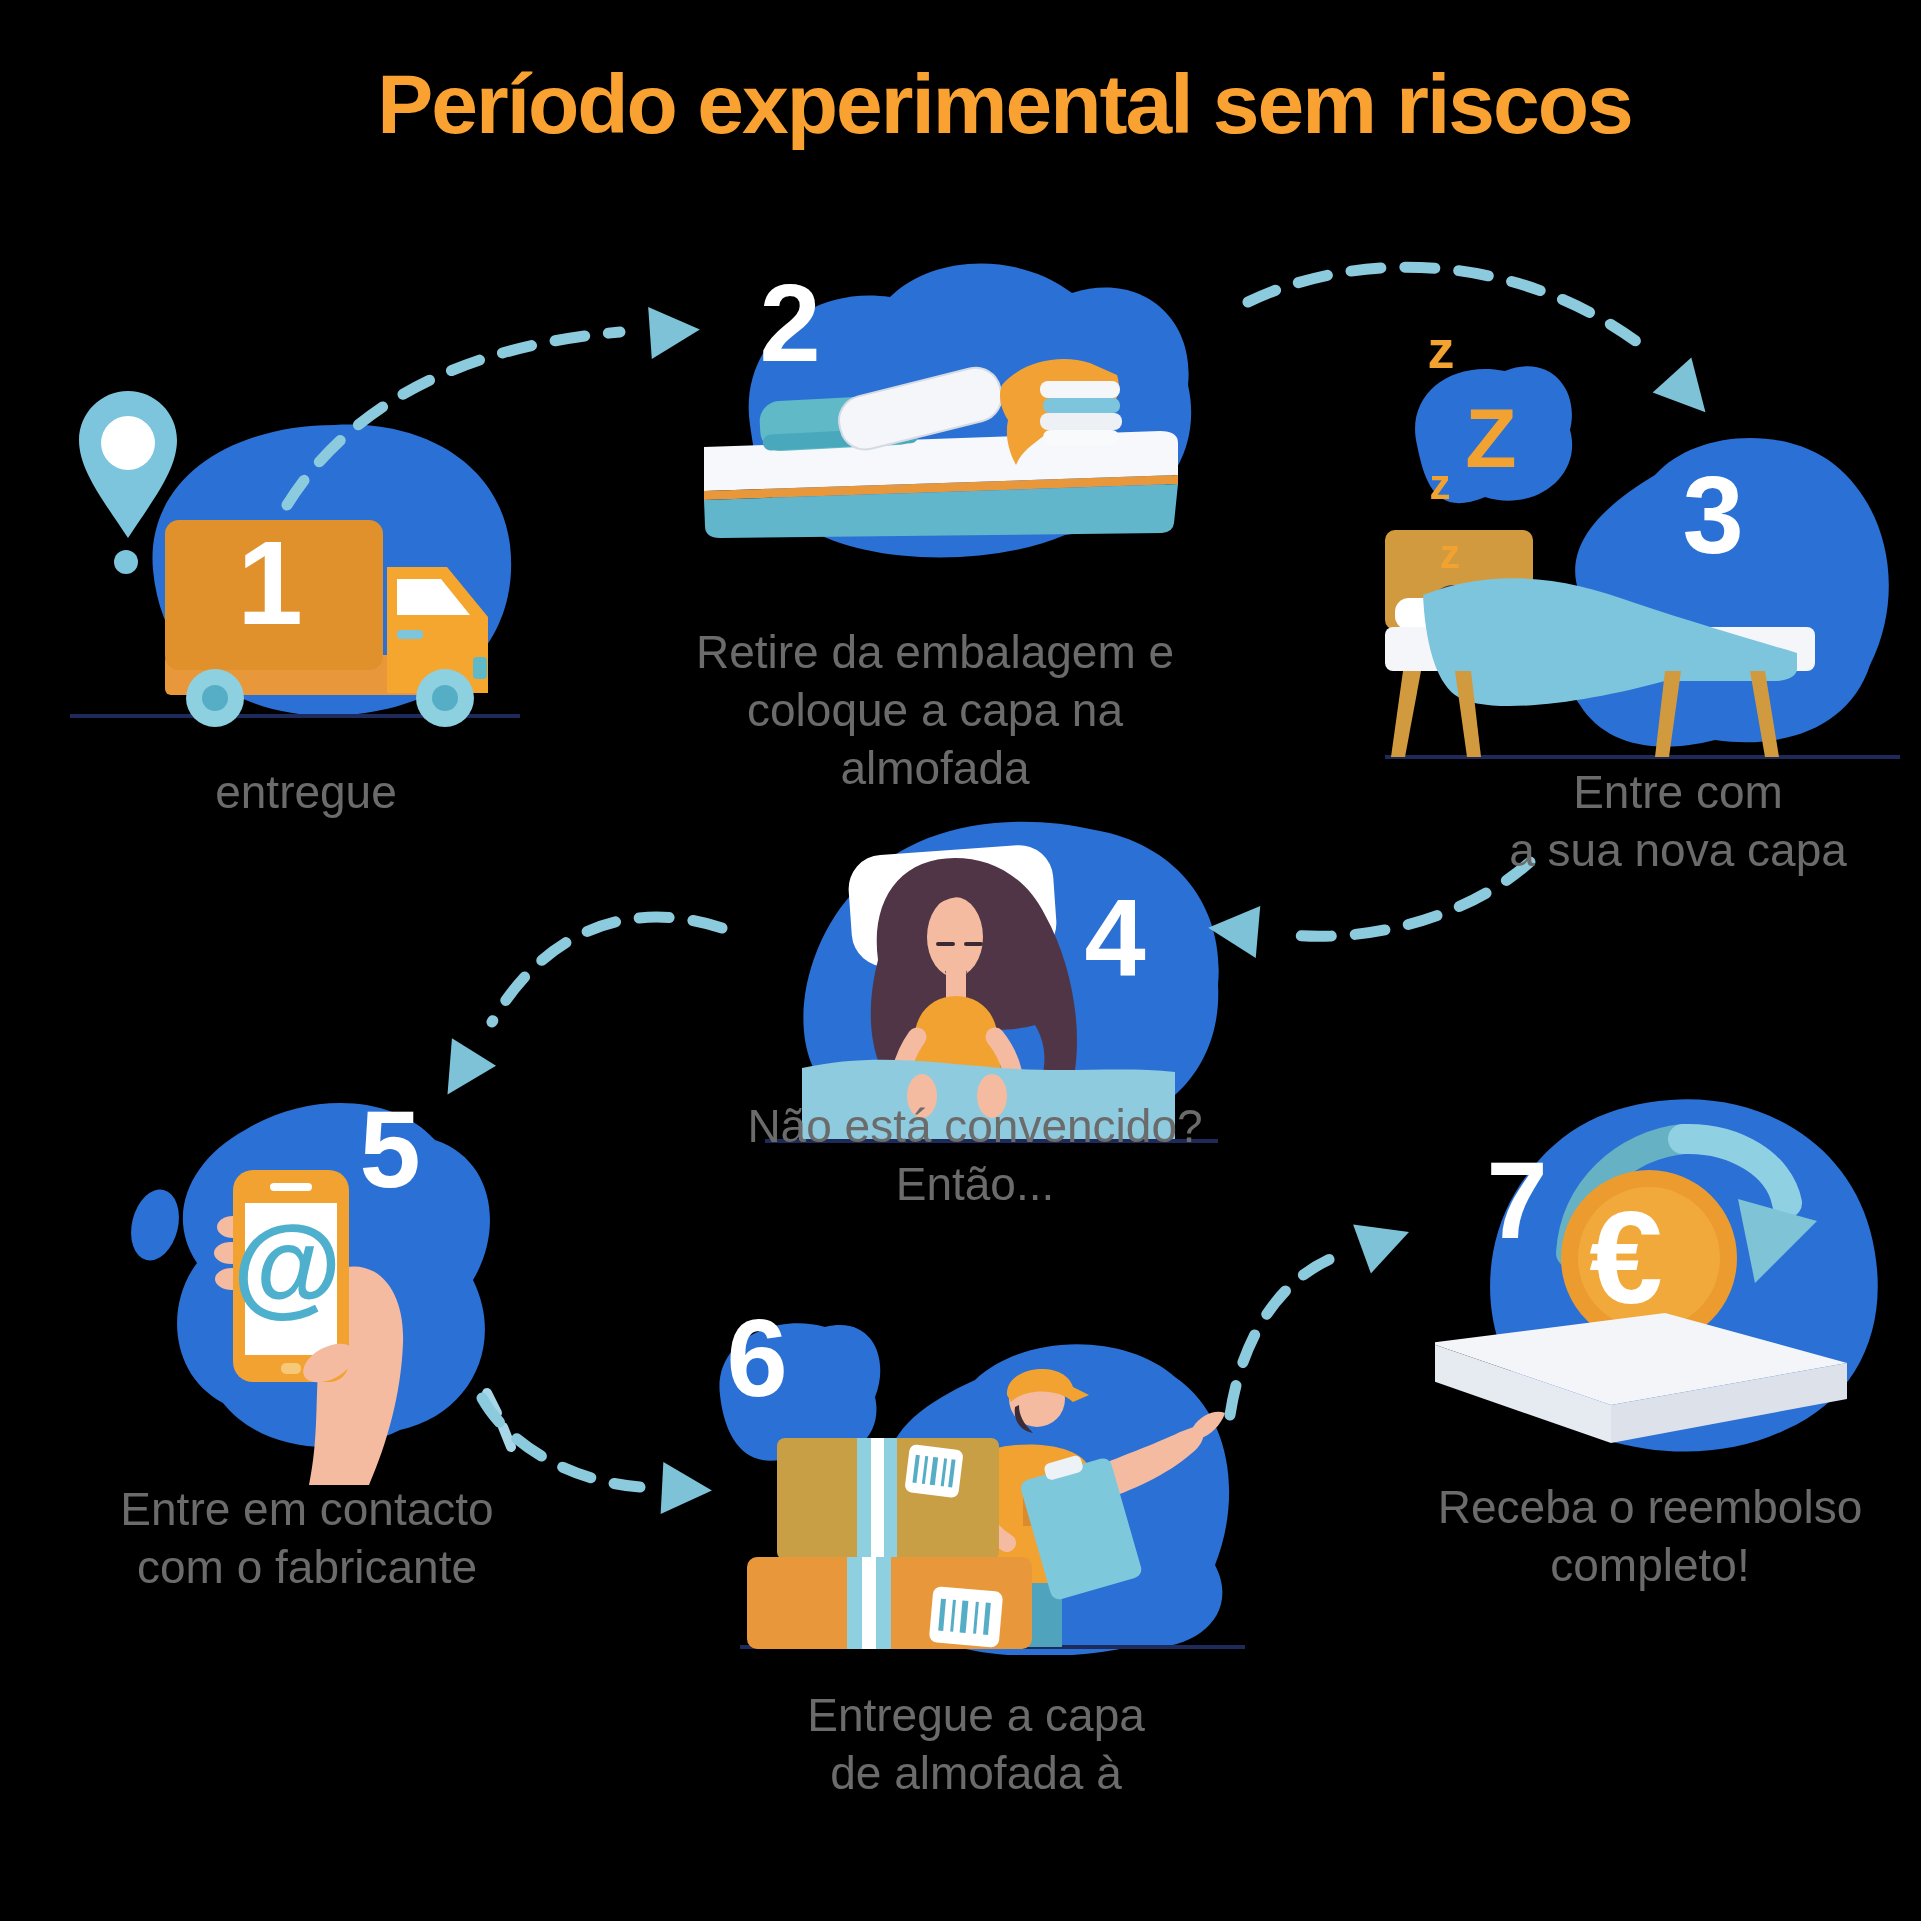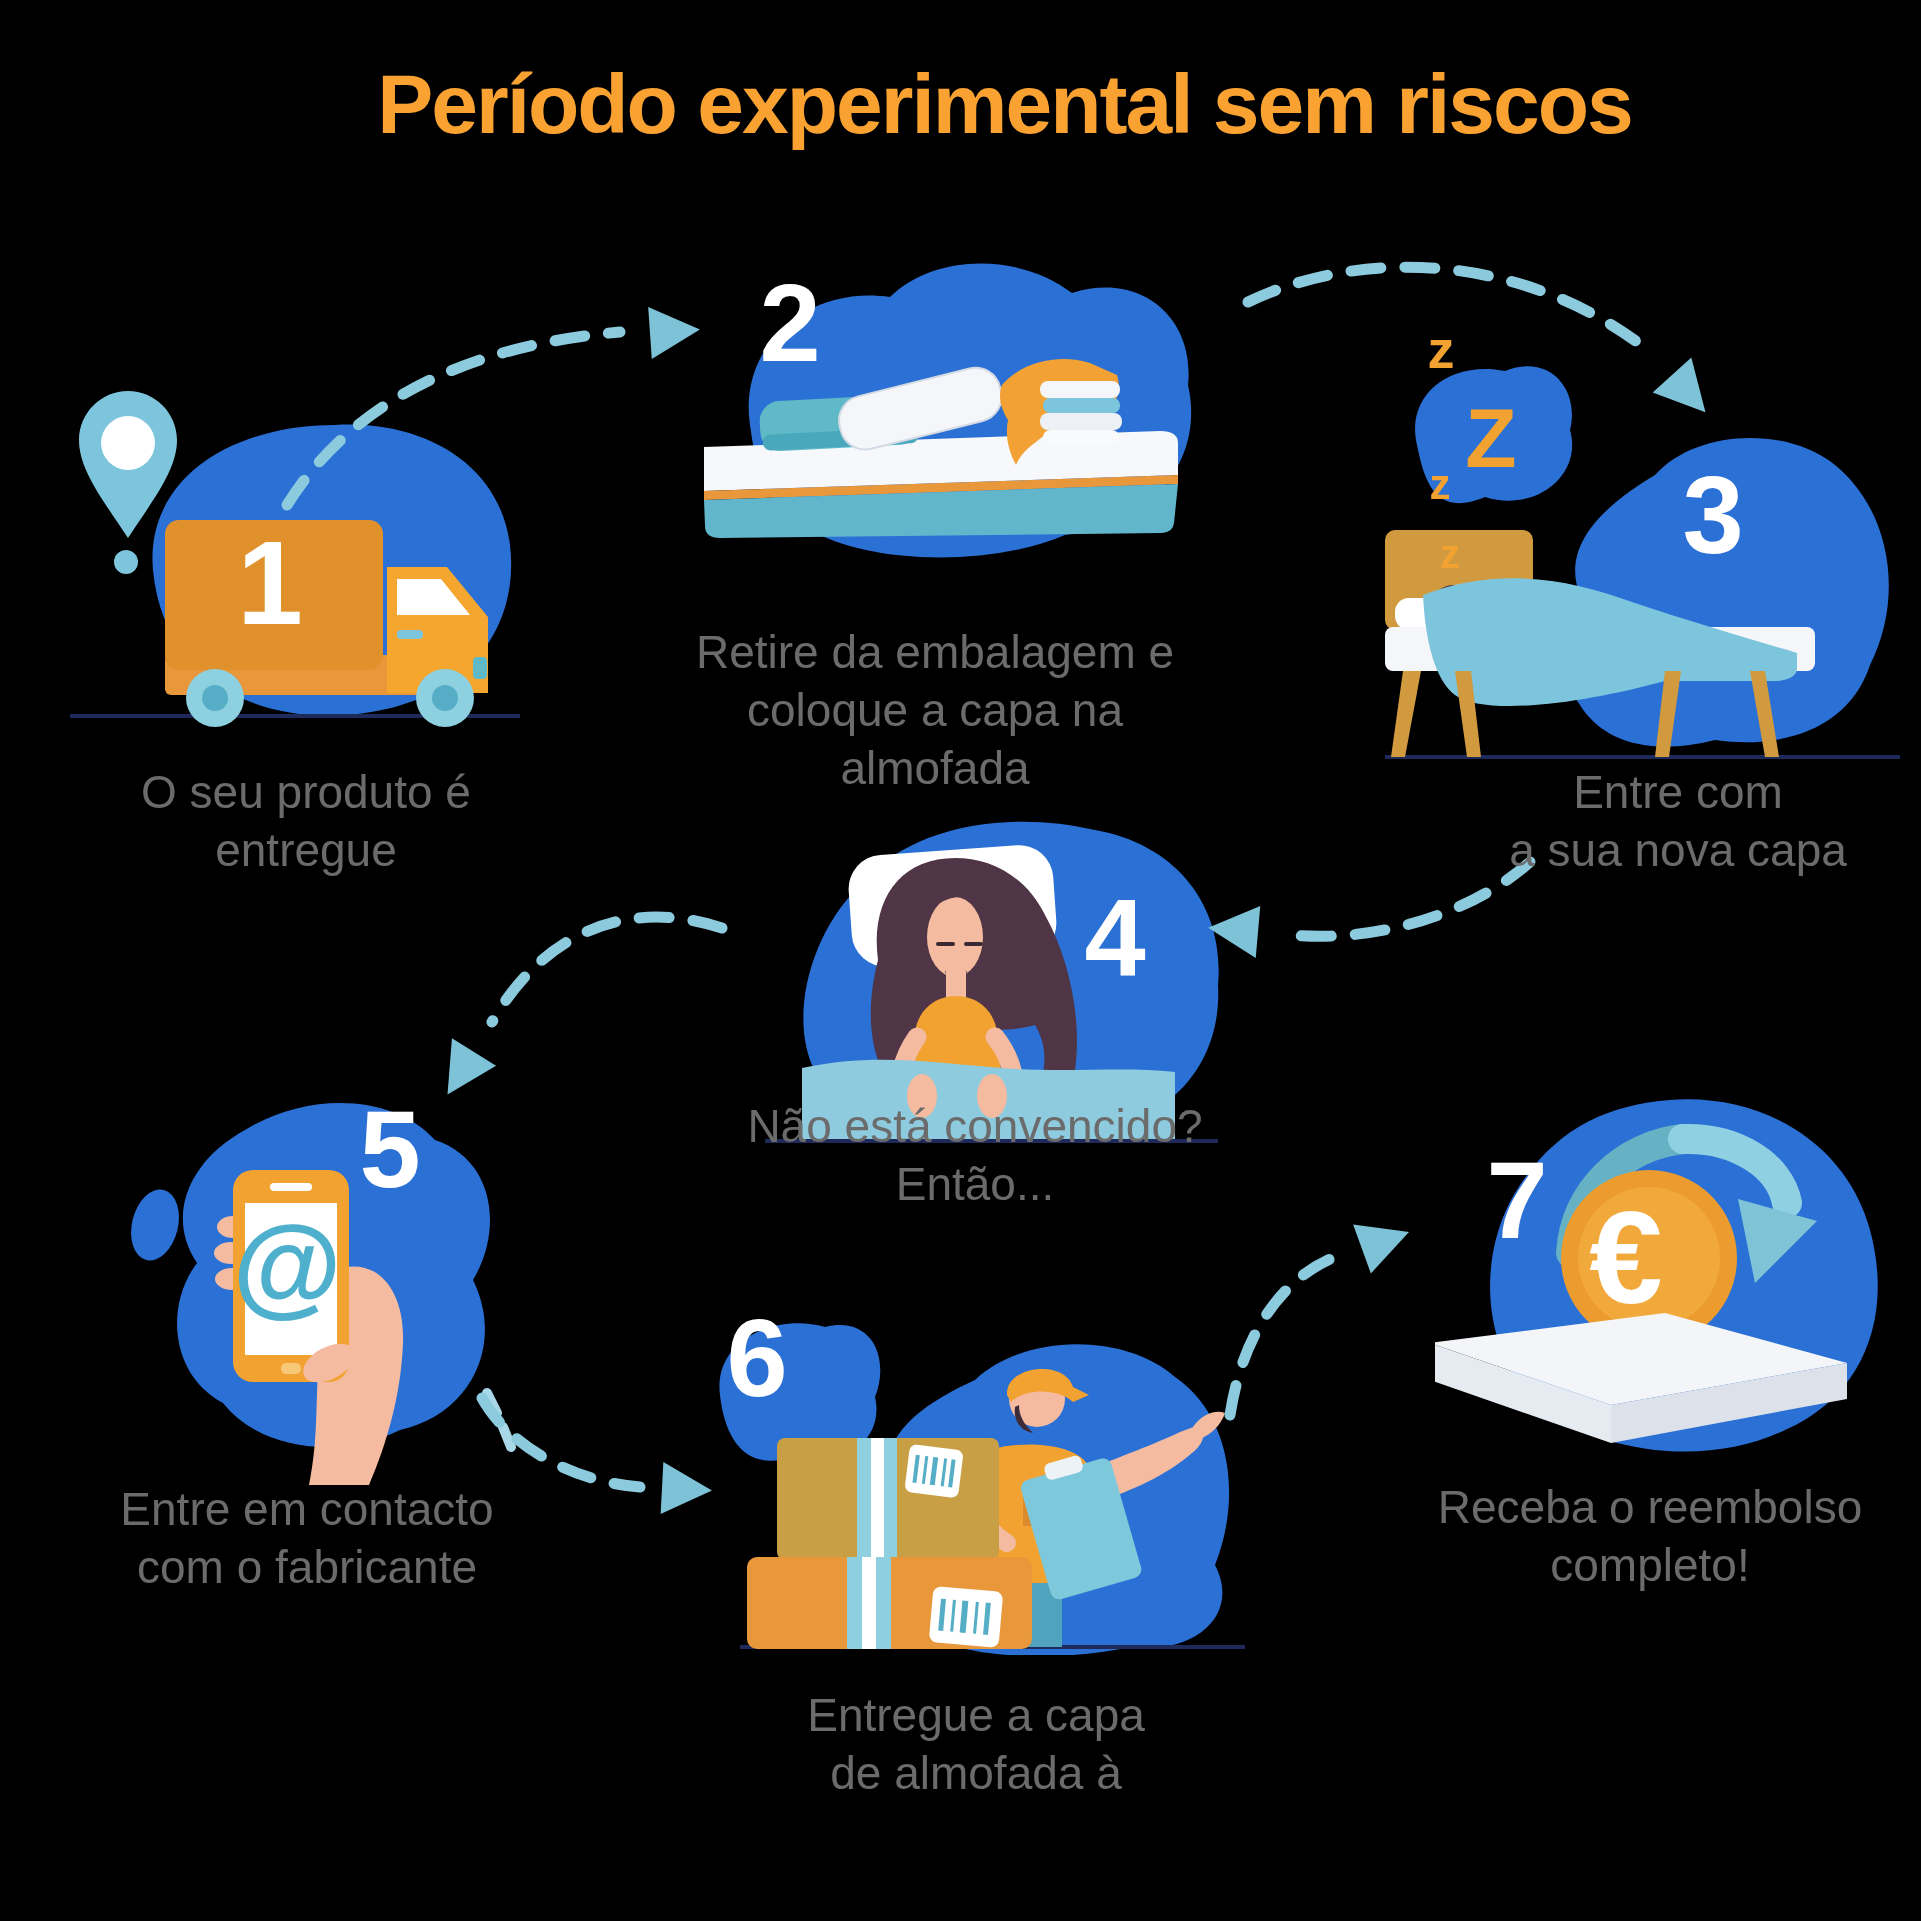--- a/index.html
+++ b/index.html
@@ -46,21 +46,20 @@
           <circle fill="#55AEC6" cx="170" cy="373" r="13"></circle>
         </g>
         <g>
           <circle fill="#8DD0DF" cx="400" cy="373" r="29"></circle>
           <circle fill="#55AEC6" cx="400" cy="373" r="13"></circle>
         </g>
       </g>
     </svg>
     <div class="num" style="left:170px;top:528px;font-size:118px;">1</div>
     <div class="cap" style="left:106px;top:763px;width:400px;">
-      <div>O seu produto é</div>
       <div>entregue</div>
     </div>
   </div>
 
   
   <div class="step">
     <svg class="illus" style="left:690px;top:235px;" width="550" height="345" viewBox="0 0 550 345">
       <path fill="#2B70D5" d="M 60 190 C 48 110 118 50 200 62 C 245 18 330 18 382 58 C 452 36 505 84 498 150 C 515 225 462 290 375 300 C 300 332 175 330 115 292 C 70 265 66 230 60 190 Z"></path>
       <g>
         <path fill="#F6F8FB" d="M 14 212 L 470 196 Q 488 196 488 208 L 488 240 L 14 256 Z"></path>

